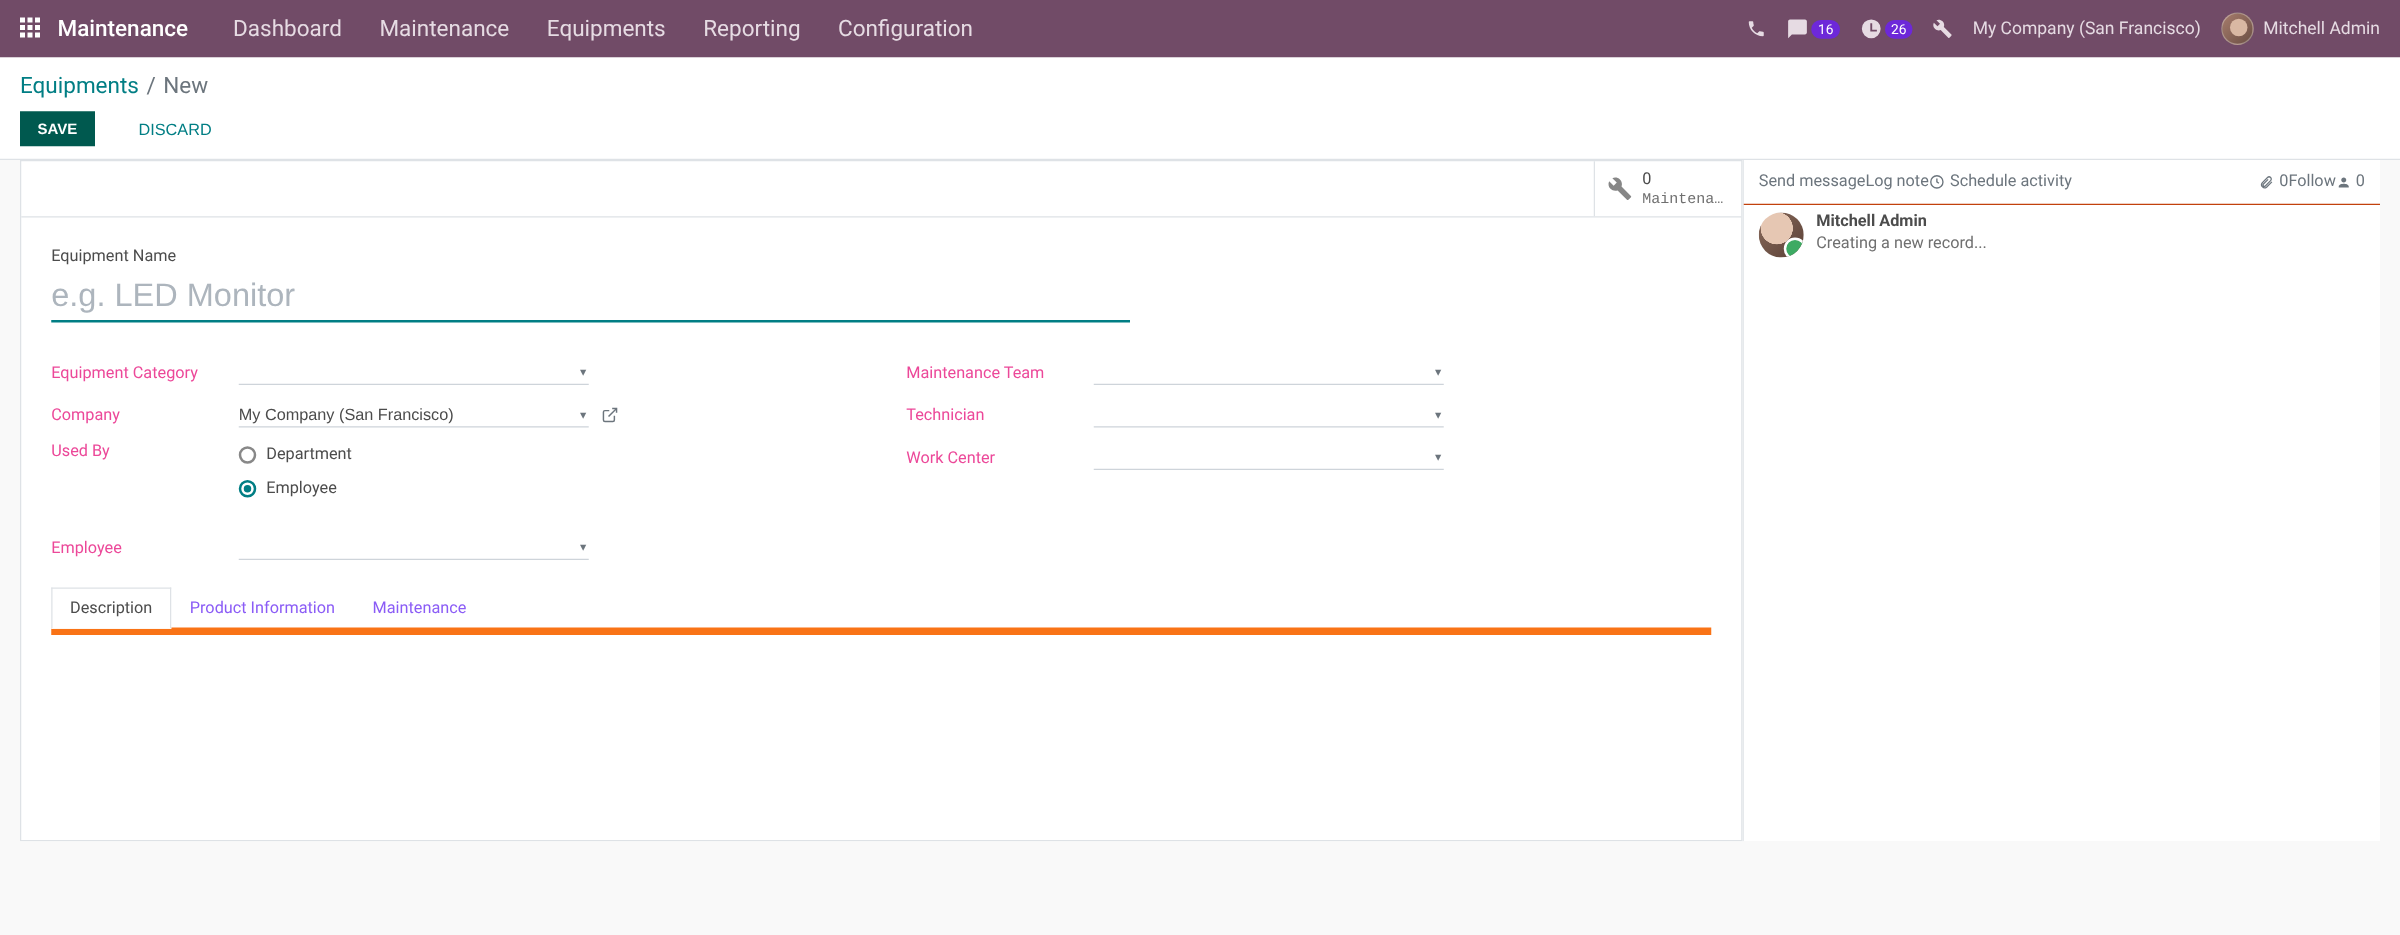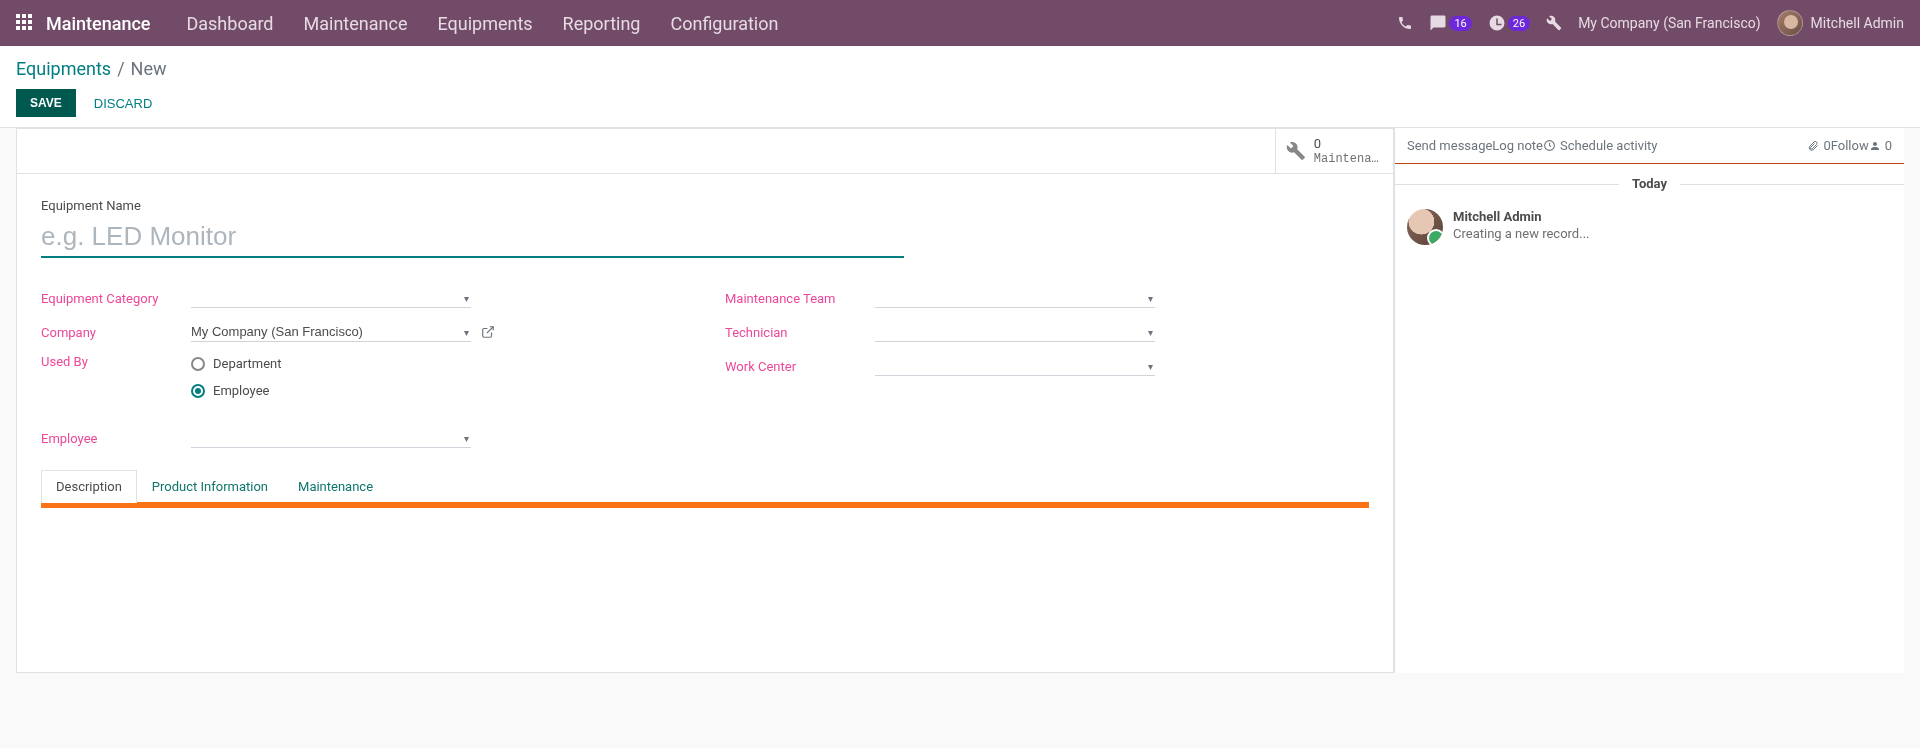--- a/index.html
+++ b/index.html
@@ -21,21 +21,21 @@
 .avatar { width: 26px; height: 26px; border-radius: 50%; background: linear-gradient(135deg,#a67c6c,#6b4f44); border:1px solid rgba(255,255,255,0.3); position:relative; overflow:hidden;}
 .avatar::after{content:"";position:absolute;top:4px;left:6px;width:14px;height:14px;border-radius:50%;background:#d9b8a3;}
 .user-name { font-size: 14px; color: #e6dbe3; }
 
 
 .control-panel { background: #fff; padding: 12px 16px 10px 16px; border-bottom: 1px solid #dee2e6; }
 .breadcrumb { font-size: 18px; display: flex; align-items: center; gap: 6px; margin-bottom: 10px; }
 .breadcrumb .bc-root { color: #017e84; cursor: pointer; }
 .breadcrumb .bc-sep { color: #6c757d; }
 .breadcrumb .bc-current { color: #6c757d; }
-.cp-buttons { display: flex; gap: 8px; }
+.cp-buttons { display: flex; gap: 25px; }
 .btn-discard { background: transparent; border: none; color: #017e84; padding: 6px 10px; cursor: pointer; font-size: 13px; }
 .btn-save-real{ background:#014b44; color:#fff; border:none; font-weight:bold; padding:7px 14px; cursor:pointer; font-size:12px; }
 .btn-save-real{ background:#006d5b; }
 .btn-save-real{ background:#00594f; }
 .btn-save-real{ background:#017e84; }
 .btn-save-real{ background:#00594f; }
 .btn-save-real{ background:#014b44; }
 .btn-save-real{ background:#00605a; }
 .btn-save-real{ background:#02524c; }
 .btn-save-real{ background:#00594f; }
@@ -65,21 +65,21 @@
 .ext-link{ margin-left:10px; cursor:pointer; color:#6c757d;}
 
 .radio-group{ flex:1; display:flex; flex-direction:column; gap:12px; padding-top:2px;}
 .radio-item{ display:flex; align-items:center; gap:8px; cursor:pointer;}
 .radio-dot{ width:14px; height:14px; border-radius:50%; border:2px solid #888; display:inline-block; position:relative;}
 .radio-dot.checked{ border-color:#017e84;}
 .radio-dot.checked::after{ content:""; position:absolute; top:2px; left:2px; width:6px; height:6px; border-radius:50%; background:#017e84;}
 
 .notebook{ margin-top:20px; }
 .nb-tabs{ display:flex; border-bottom:6px solid #f97316;}
-.nb-tab{ padding:8px 14px; font-size:13px; color:#0f766e; cursor:pointer; border:1px solid transparent; margin-bottom:-1px;}
+.nb-tab{ padding:8px 14px; font-size:13px; color:#8b5cf6; cursor:pointer; border:1px solid transparent; margin-bottom:-1px;}
 .nb-tab.active{ color:#4c4c4c; border:1px solid #dee2e6; border-bottom-color:#fff; background:#fff;}
 .nb-page{ min-height:140px; }
 
 
 .chatter { width: 510px; border-left:1px solid #dee2e6; background:#fff;}
 .chatter-topbar{ display:flex; align-items:center; padding:10px 12px; border-bottom:1px solid #c2410c;}
 .chatter-topbar .ct-btn{ font-size:13px; color:#6c757d; cursor:pointer; display:flex; align-items:center; gap:4px;}
 .chatter-topbar .spacer{ flex:1; }
 .thread-date{ text-align:center; font-size:13px; color:#4c4c4c; font-weight:bold; padding:12px 0; position:relative;}
 .thread-date::before,.thread-date::after{ content:""; position:absolute; top:50%; width:44%; border-top:1px solid #e0e0e0;}
@@ -278,21 +278,20 @@
         <span>0</span>
       </span>
       <span class="ct-btn">Follow</span>
       <span class="ct-btn">
         <svg width="12" height="12" viewBox="0 0 24 24" fill="#6c757d">
             <path d="M12 12c2.2 0 4-1.8 4-4s-1.8-4-4-4-4 1.8-4 4 1.8 4 4 4zm0 2c-2.7 0-8 1.3-8 4v2h16v-2c0-2.7-5.3-4-8-4z"></path>
           </svg>
         <span>0</span>
       </span>
     </div>
-    <div class="thread-date">Today</div>
     <div class="message">
       <div class="msg-avatar"></div>
       <div class="msg-body">
         <div class="msg-author">Mitchell Admin</div>
         <div class="msg-text">Creating a new record...</div>
       </div>
     </div>
   </div>
 </div>
 

